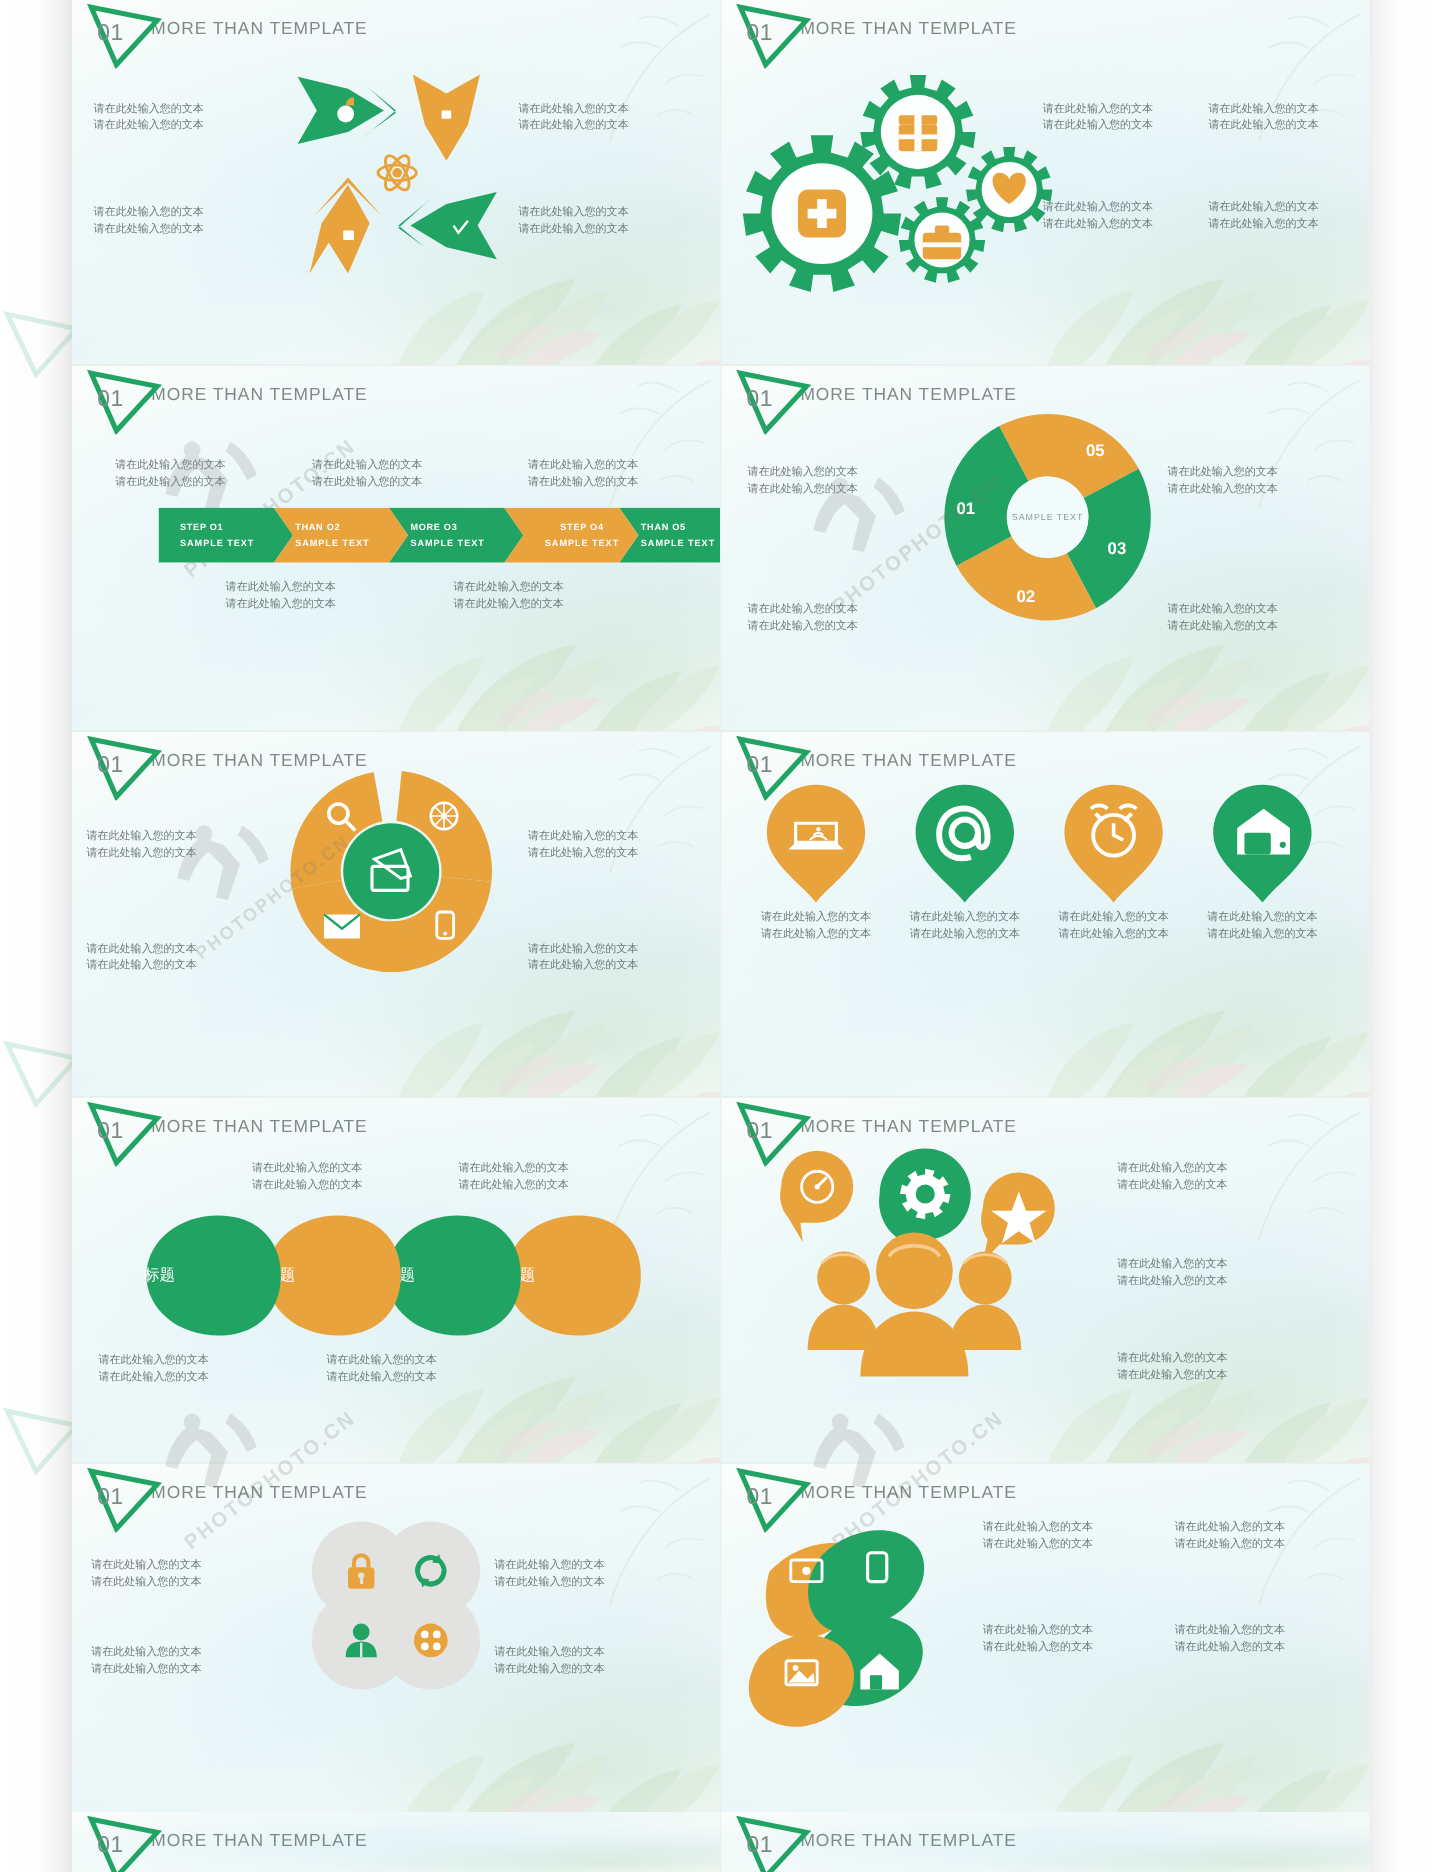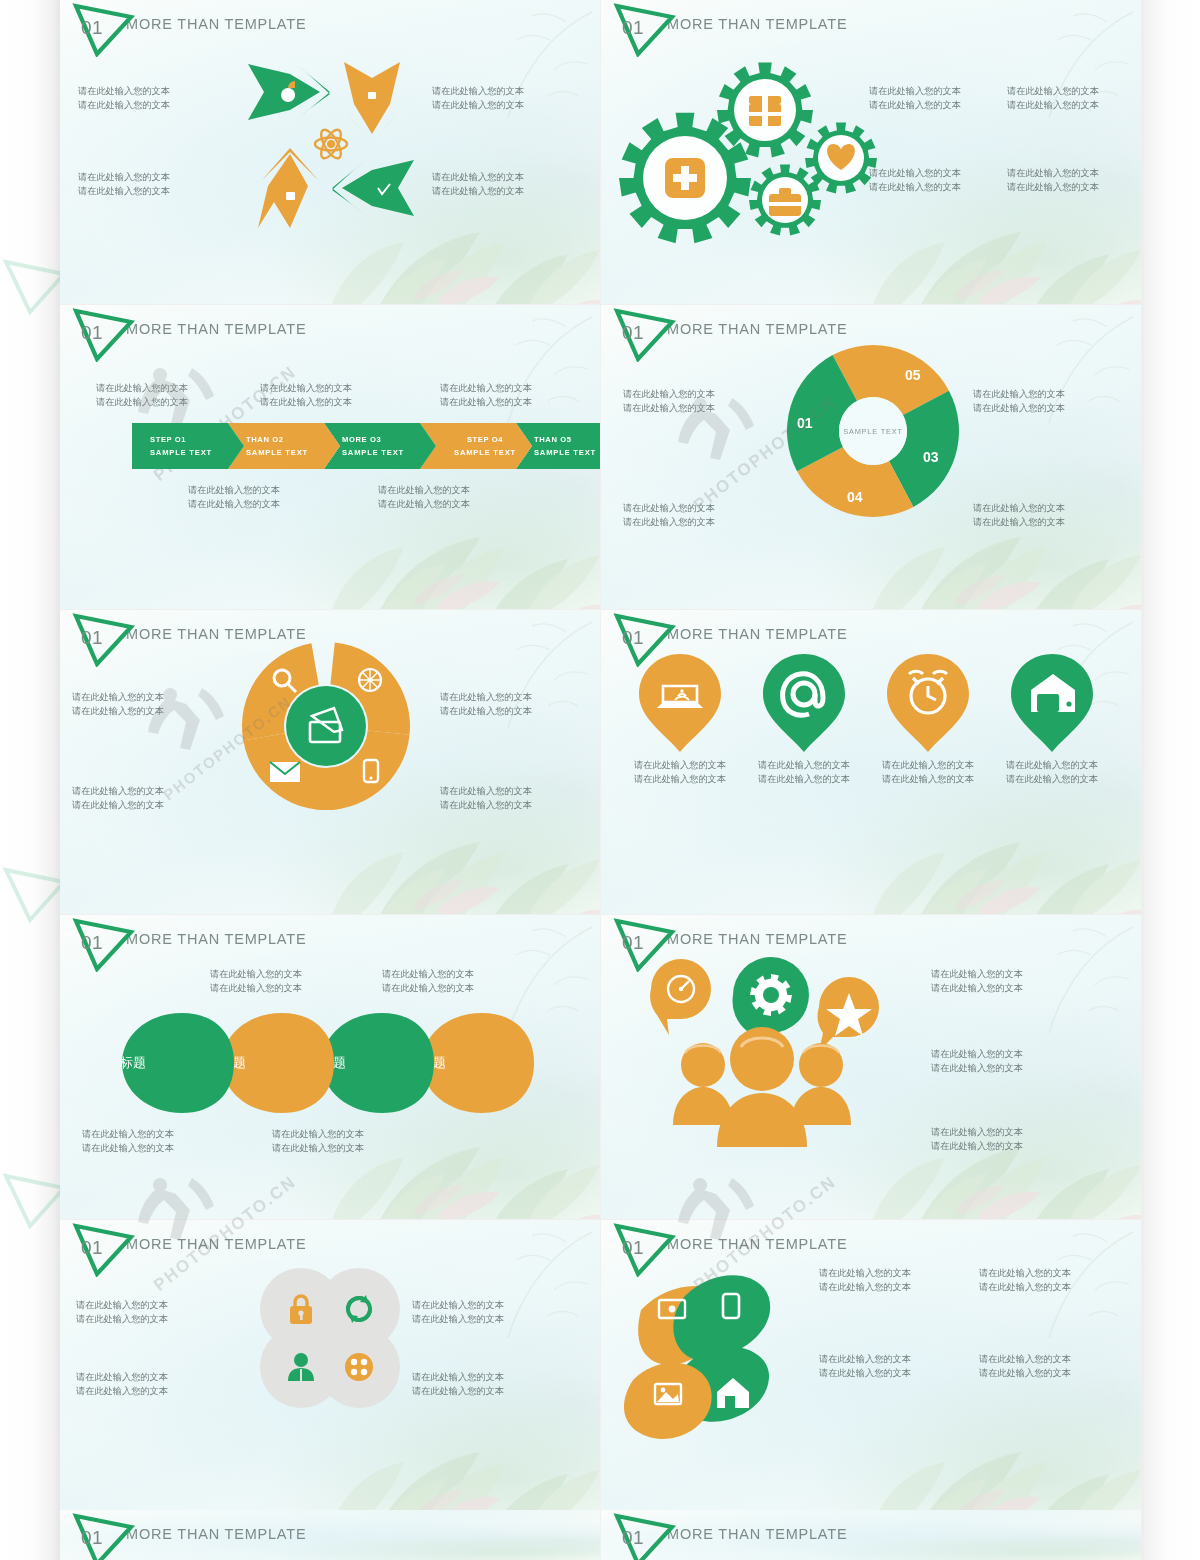--- a/index.html
+++ b/index.html
@@ -361,21 +361,21 @@
             <g transform="rotate(-28 100 100)">
               <path d="M186 100 A86 86 0 0 1 100 186 L100 134 A34 34 0 0 0 134 100 Z" fill="#21a463"></path>
             </g>
             <g transform="rotate(-28 100 100)">
               <path d="M100 186 A86 86 0 0 1 14 100 L66 100 A34 34 0 0 0 100 134 Z" fill="#e8a33d"></path>
             </g>
             <g transform="rotate(-28 100 100)">
               <path d="M14 100 A86 86 0 0 1 100 14 L100 66 A34 34 0 0 0 66 100 Z" fill="#21a463"></path>
             </g>
             <circle cx="100" cy="100" r="34" fill="#f2fbfb"></circle>
-          </svg><div class="lab" style="left:24px;top:84px;">01</div><div class="lab" style="left:132px;top:36px;">05</div><div class="lab" style="left:150px;top:118px;">03</div><div class="lab" style="left:74px;top:158px;">04</div><div class="ctr">SAMPLE TEXT</div></div>
+          </svg><div class="lab" style="left:24px;top:84px;">01</div><div class="lab" style="left:132px;top:36px;">05</div><div class="lab" style="left:150px;top:118px;">03</div><div class="lab" style="left:74px;top:158px;">02</div><div class="ctr">SAMPLE TEXT</div></div>
         <div class="ph" style="left:22px;top:82px;">
           <div>请在此处输入您的文本</div>
           <div>请在此处输入您的文本</div>
         </div>
         <div class="ph" style="left:372px;top:82px;">
           <div>请在此处输入您的文本</div>
           <div>请在此处输入您的文本</div>
         </div>
         <div class="ph" style="left:22px;top:196px;">
           <div>请在此处输入您的文本</div>

